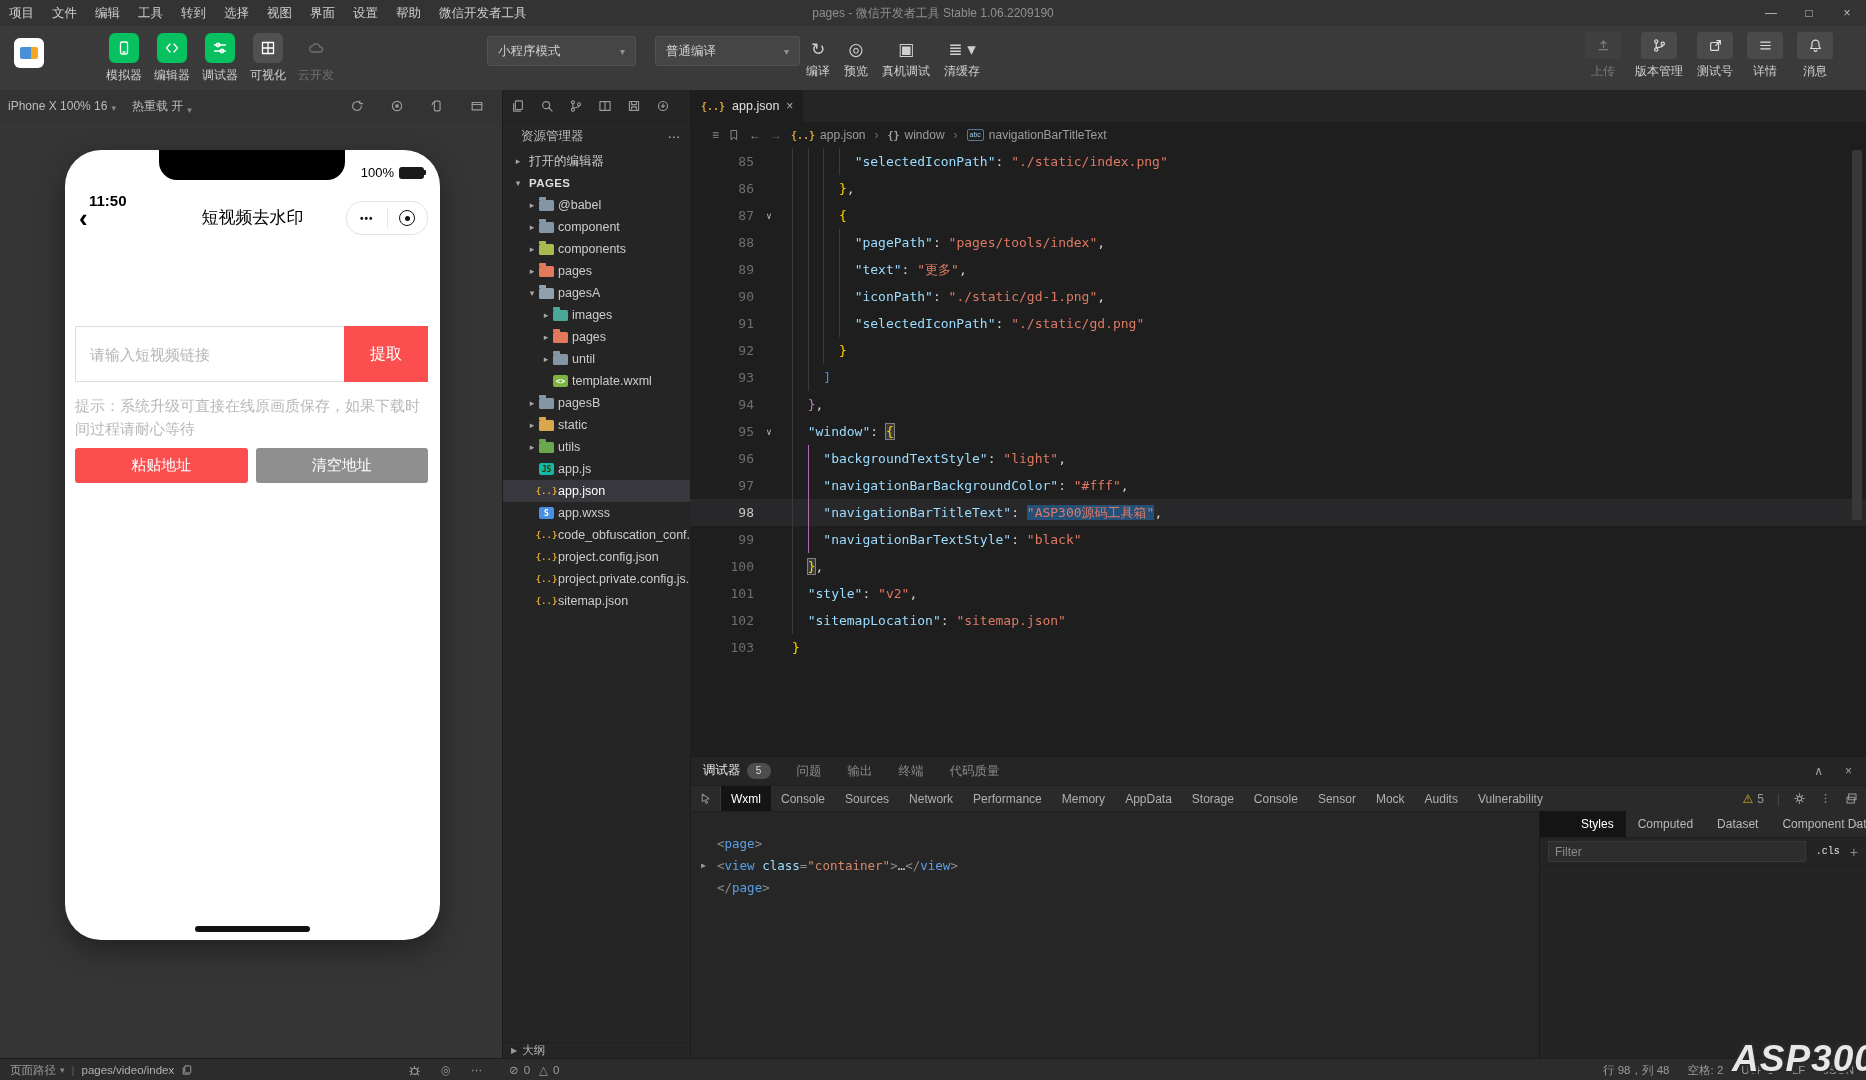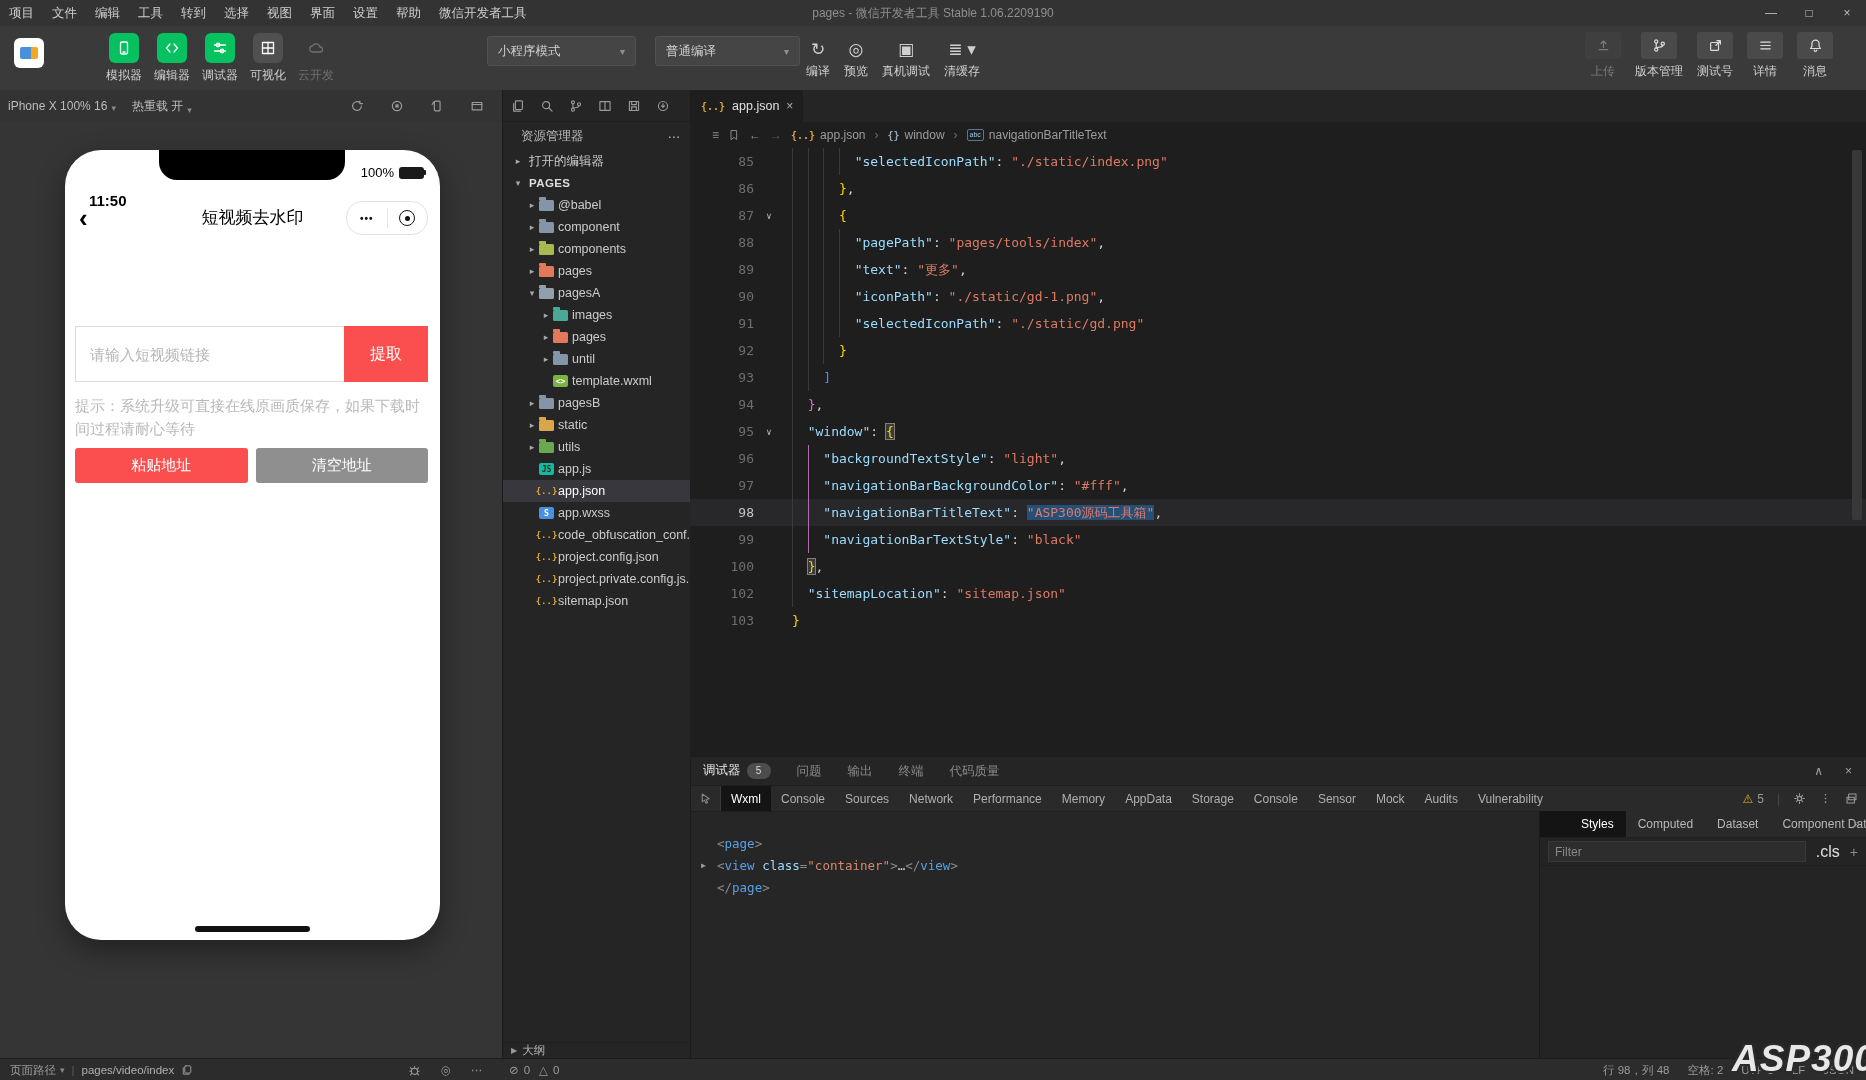--- a/index.html
+++ b/index.html
@@ -133,21 +133,21 @@
   .wl .warr{position:absolute;left:10px;color:#9a9a9a;font-size:8px;}
   .wp{color:#8a8a8a;} .wt{color:#5aa0e6;} .wa{color:#9cdcfe;} .ws{color:#d6886c;} .ww{color:#d0d0d0;}
   #styles-panel{position:absolute;left:848px;top:54px;right:0;bottom:0;background:#242424;border-left:1px solid #1a1a1a;}
   #styles-tabs{height:26px;background:#2a2a2a;display:flex;align-items:center;font-size:12px;color:#b8b8b8;border-bottom:1px solid #1f1f1f;position:relative;}
   .stab{padding:0 12px;height:100%;display:flex;align-items:center;white-space:nowrap;}
   .stab.active{background:#141414;color:#fff;padding-left:41px;}
   #styles-tabs .more{position:absolute;right:6px;color:#9a9a9a;}
   #filter-row{height:27px;display:flex;align-items:center;padding:0 8px;gap:10px;border-bottom:1px solid #1f1f1f;}
   #filter-input{flex:1;height:19px;background:#2d2d2d;border:1px solid #383838;color:#ccc;font-size:12px;padding:0 6px;outline:none;font-family:"Liberation Sans",sans-serif;}
   #filter-input::placeholder{color:#8a8a8a;}
-  #cls-lbl{font-family:Liberation Sans, sans-serif;font-size:16px;color:#e0e0e0;}
+  #cls-lbl{font-family:Liberation Mono, monospace;font-size:10px;color:#e0e0e0;}
   #add-cls{color:#8a8a8a;font-size:14px;}
 
   
   #statusbar{left:0;top:1058px;width:1866px;height:22px;background:#2c2c2c;border-top:1px solid #1c1c1c;display:flex;align-items:center;font-size:11.5px;color:#9a9a9a;}
   #sb-left{display:flex;align-items:center;gap:7px;padding-left:10px;}
   #sb-path{color:#b0b0b0;}
   #sb-mid{position:absolute;left:408px;display:flex;gap:20px;align-items:center;color:#9a9a9a;}
   #sb-counts{position:absolute;left:509px;display:flex;gap:5px;align-items:center;}
   #sb-right{position:absolute;right:12px;display:flex;gap:18px;align-items:center;}
 
@@ -671,20 +671,25 @@
         <div class="num">99</div>
         <div class="fold"></div>
         <div class="ct"><div class="ig" style="left: calc(0ch + 8px);"></div><div class="ig mag" style="left: calc(2ch + 8px);"></div><span style="white-space: pre;"><span>    </span><span class="t-k">"navigationBarTextStyle"</span><span class="t-p">: </span><span class="t-s">"black"</span></span></div>
       </div>
       <div class="cl">
         <div class="num">100</div>
         <div class="fold"></div>
         <div class="ct"><div class="ig" style="left: calc(0ch + 8px);"></div><span style="white-space: pre;"><span>  </span><span class="t-bm">}</span><span class="t-p">,</span></span></div>
       </div>
       <div class="cl">
+        <div class="num">101</div>
+        <div class="fold"></div>
+        <div class="ct"><div class="ig" style="left: calc(0ch + 8px);"></div><span style="white-space: pre;"><span>  </span><span class="t-k">"style"</span><span class="t-p">: </span><span class="t-s">"v2"</span><span class="t-p">,</span></span></div>
+      </div>
+      <div class="cl">
         <div class="num">102</div>
         <div class="fold"></div>
         <div class="ct"><div class="ig" style="left: calc(0ch + 8px);"></div><span style="white-space: pre;"><span>  </span><span class="t-k">"sitemapLocation"</span><span class="t-p">: </span><span class="t-s">"sitemap.json"</span></span></div>
       </div>
       <div class="cl">
         <div class="num">103</div>
         <div class="fold"></div>
         <div class="ct"><span style="white-space: pre;"><span></span><span class="t-b1">}</span></span></div>
       </div>
     </div>

